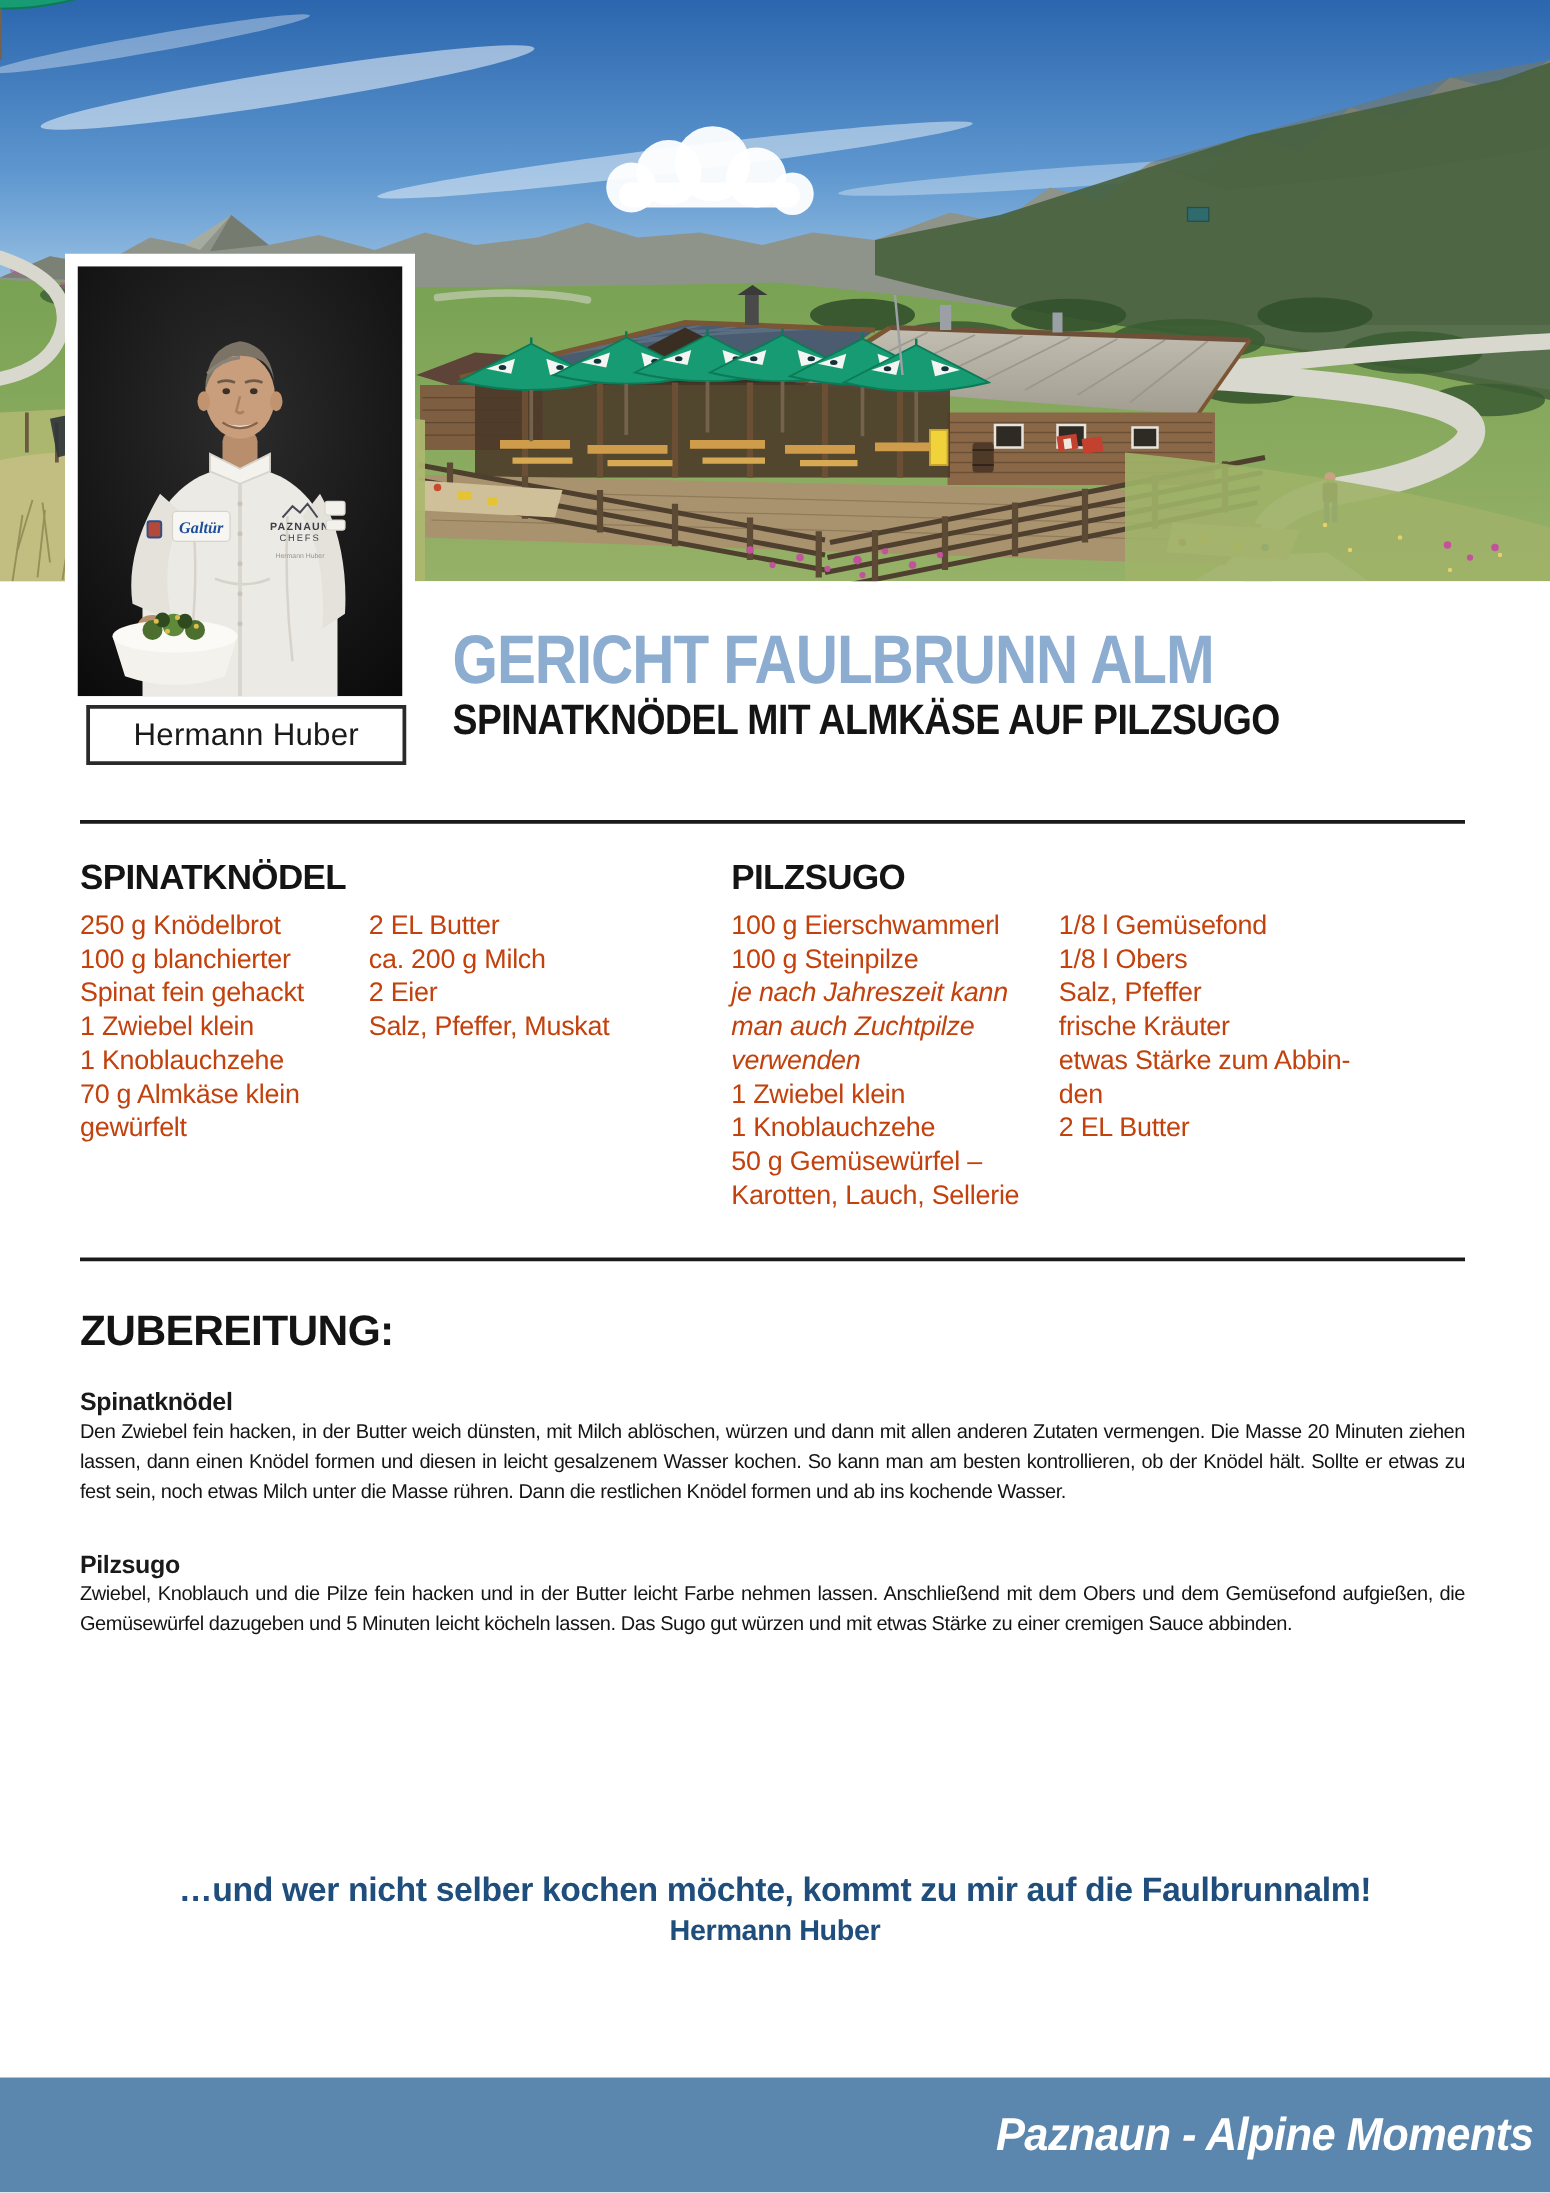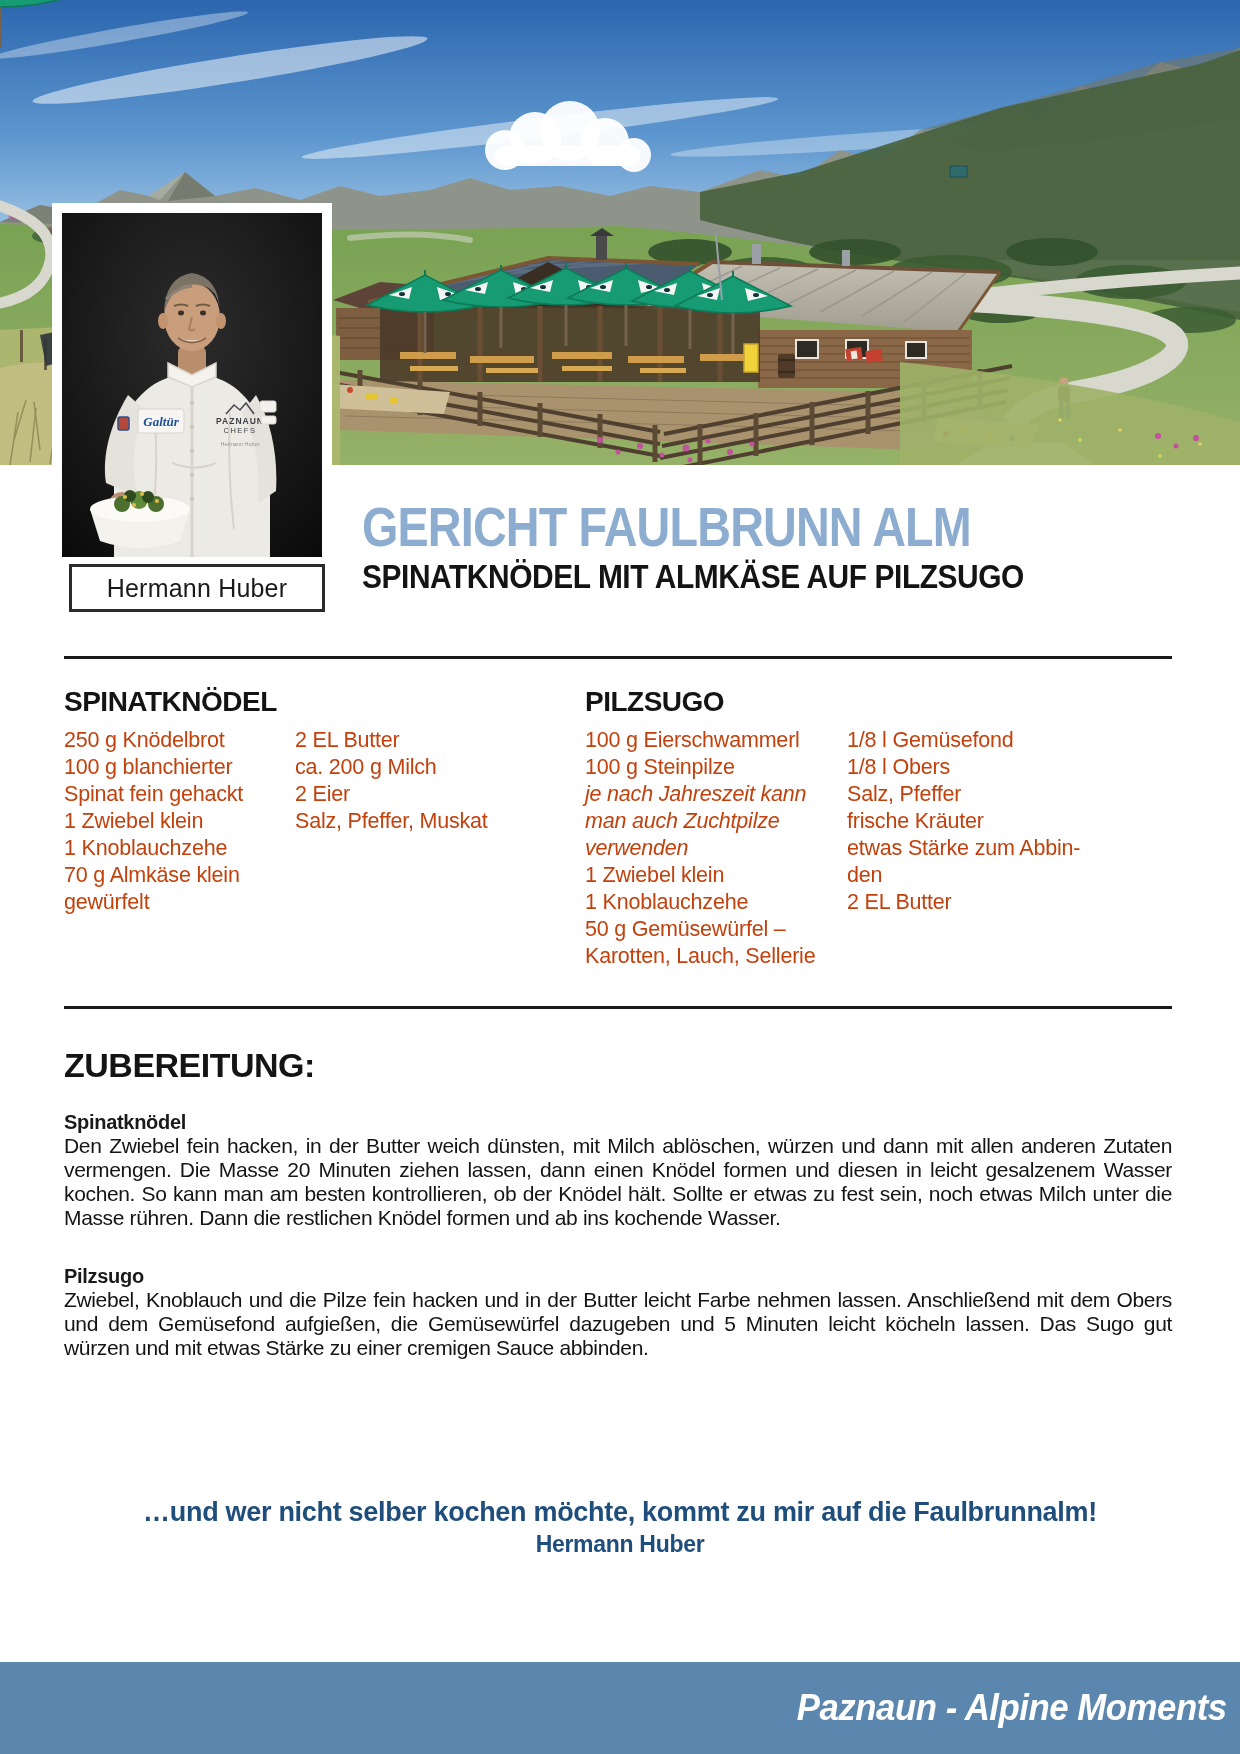--- a/index.html
+++ b/index.html
@@ -57,21 +57,21 @@
   .ing-line.it { font-style:italic; }
   
   .zub-heading {
     position:absolute; left:64px; top:1046px;
     font-size:34px; font-weight:700; letter-spacing:-.5px; color:#141414;
   }
   .steps { position:absolute; left:64px; top:1110px; width:1108px; }
   .step + .step { margin-top:34px; }
   .step-title { font-size:20px; line-height:24px; font-weight:700; letter-spacing:-.3px; }
   .step p {
-    font-size:21px; line-height:24px; letter-spacing:-.35px;
+    font-size:16px; line-height:24px; letter-spacing:-.35px;
     text-align:justify; color:#141414;
   }
   
   .closing {
     position:absolute; left:0; top:1496px; width:1240px;
     text-align:center; color:#1f4e7c; font-weight:700;
   }
   .closing .l1 { font-size:27px; line-height:32px; letter-spacing:-.3px; }
   .closing .l2 { font-size:23px; line-height:32px; letter-spacing:-.3px; }
   

